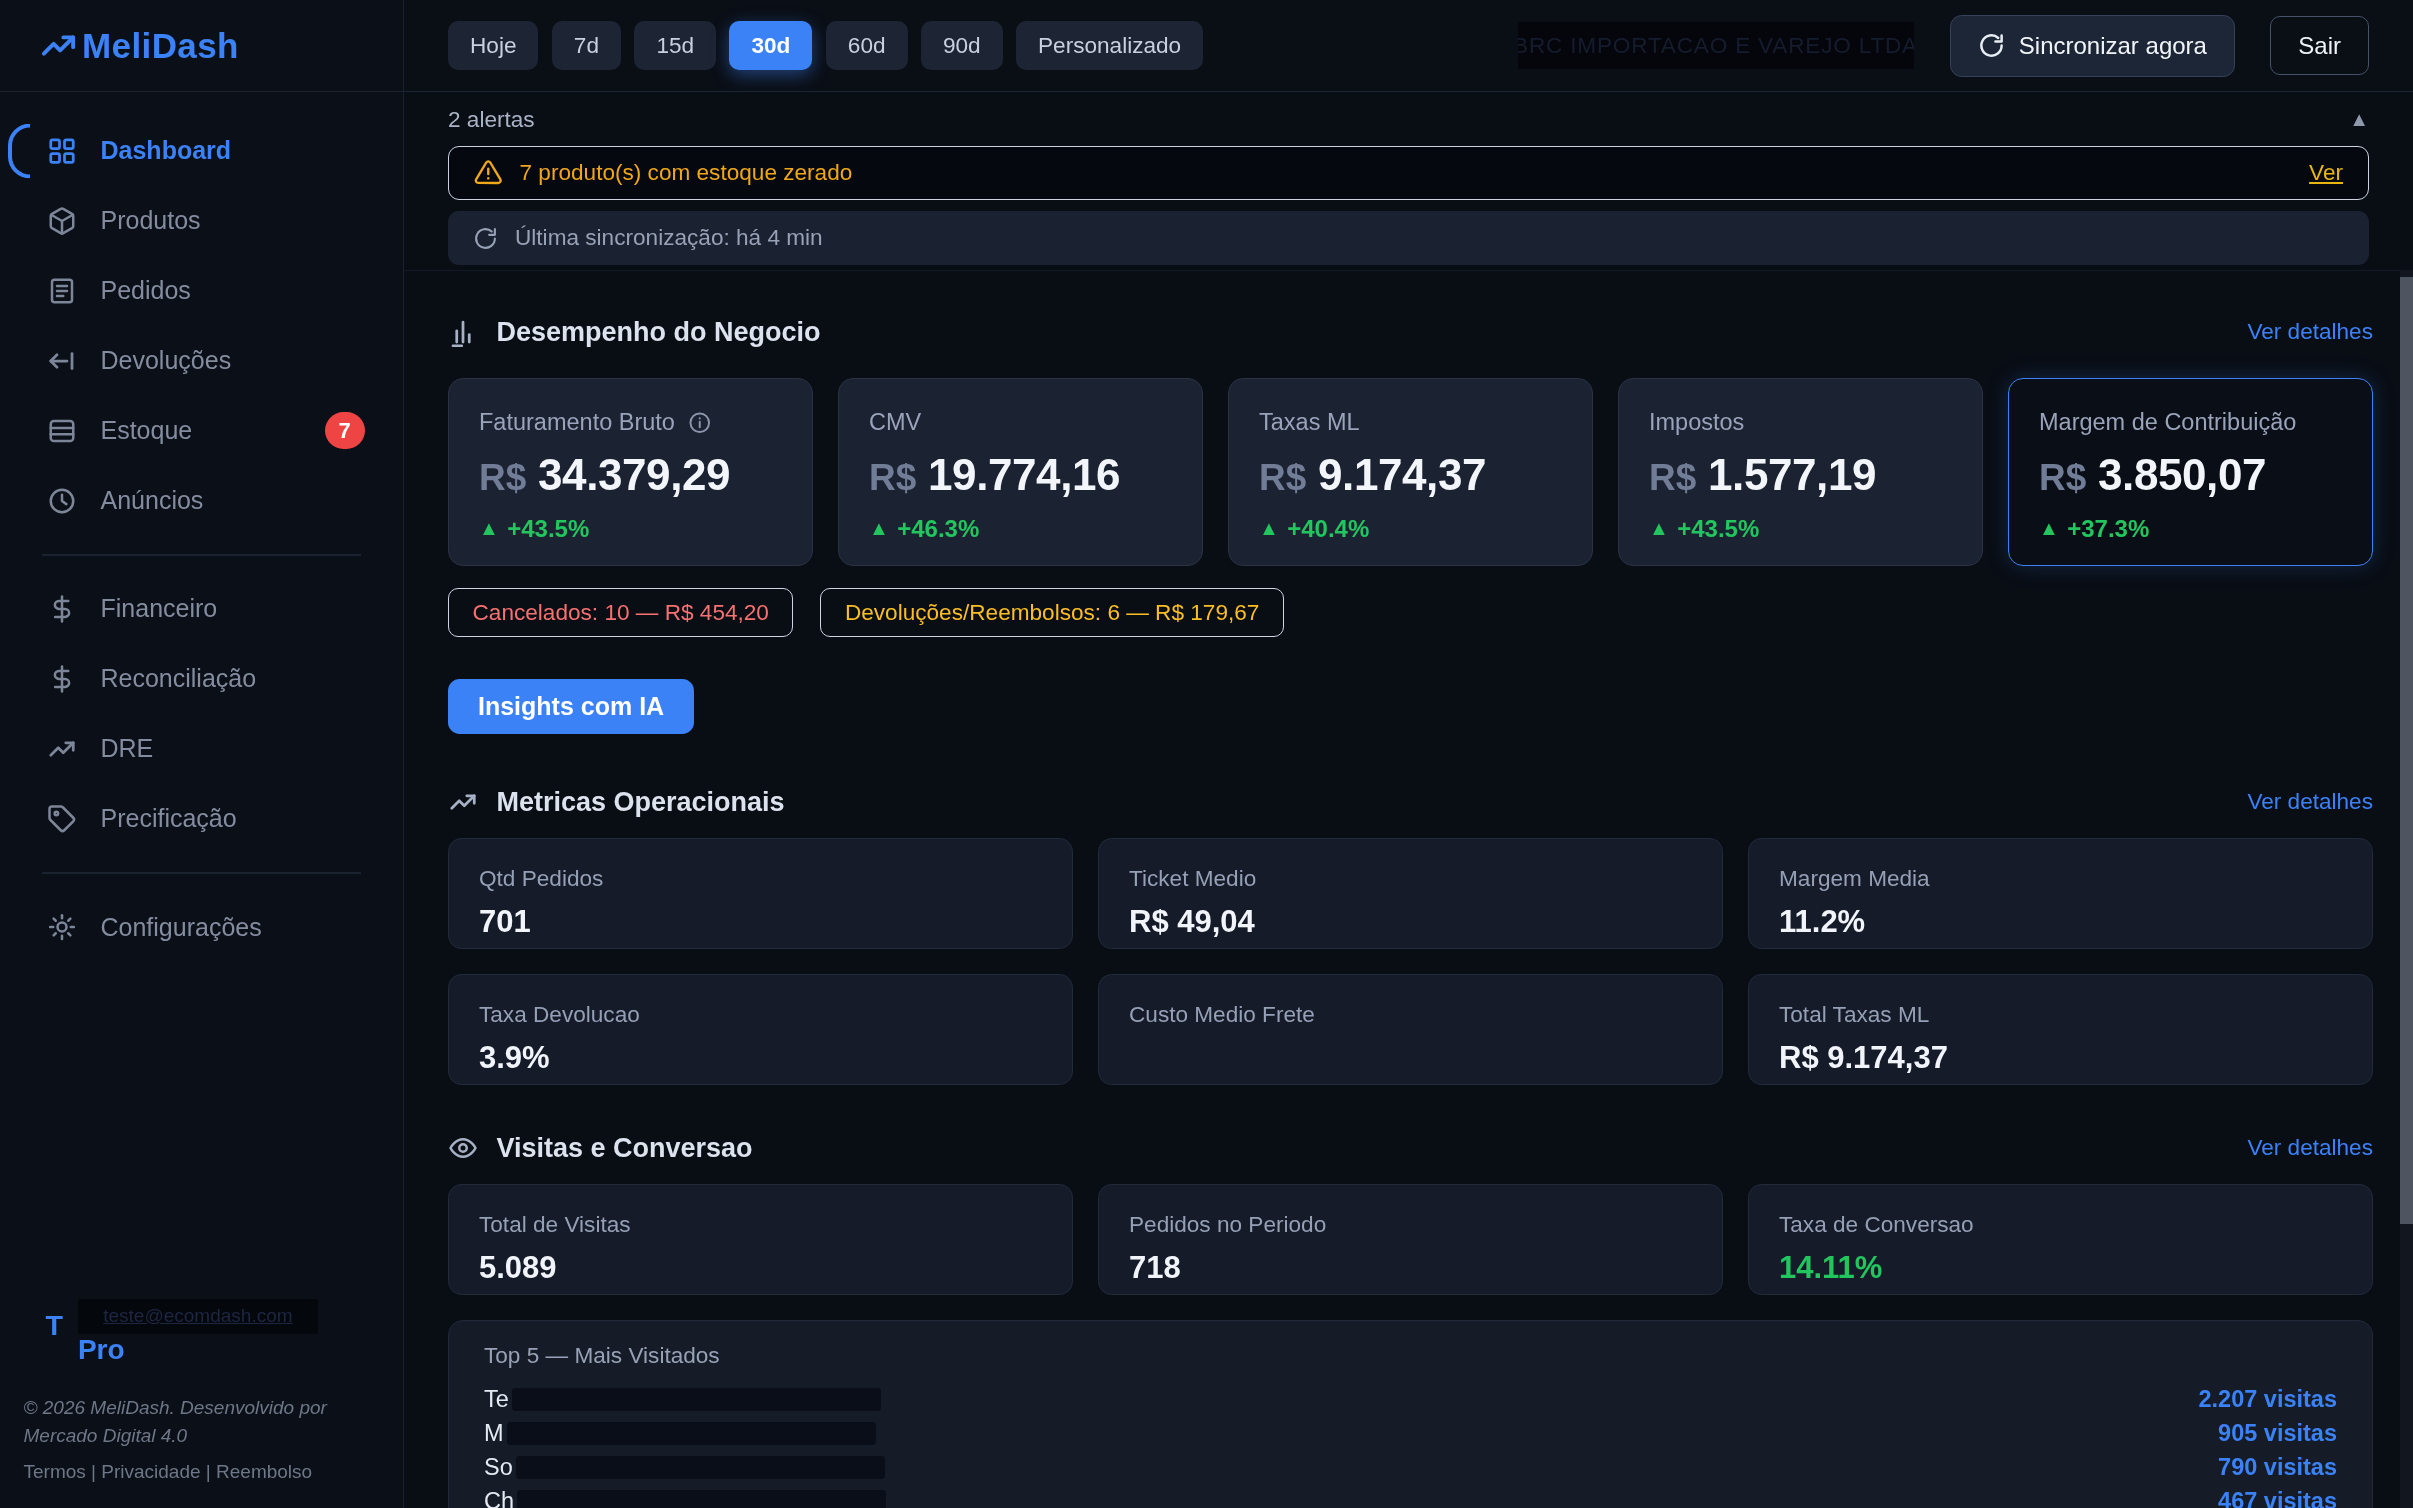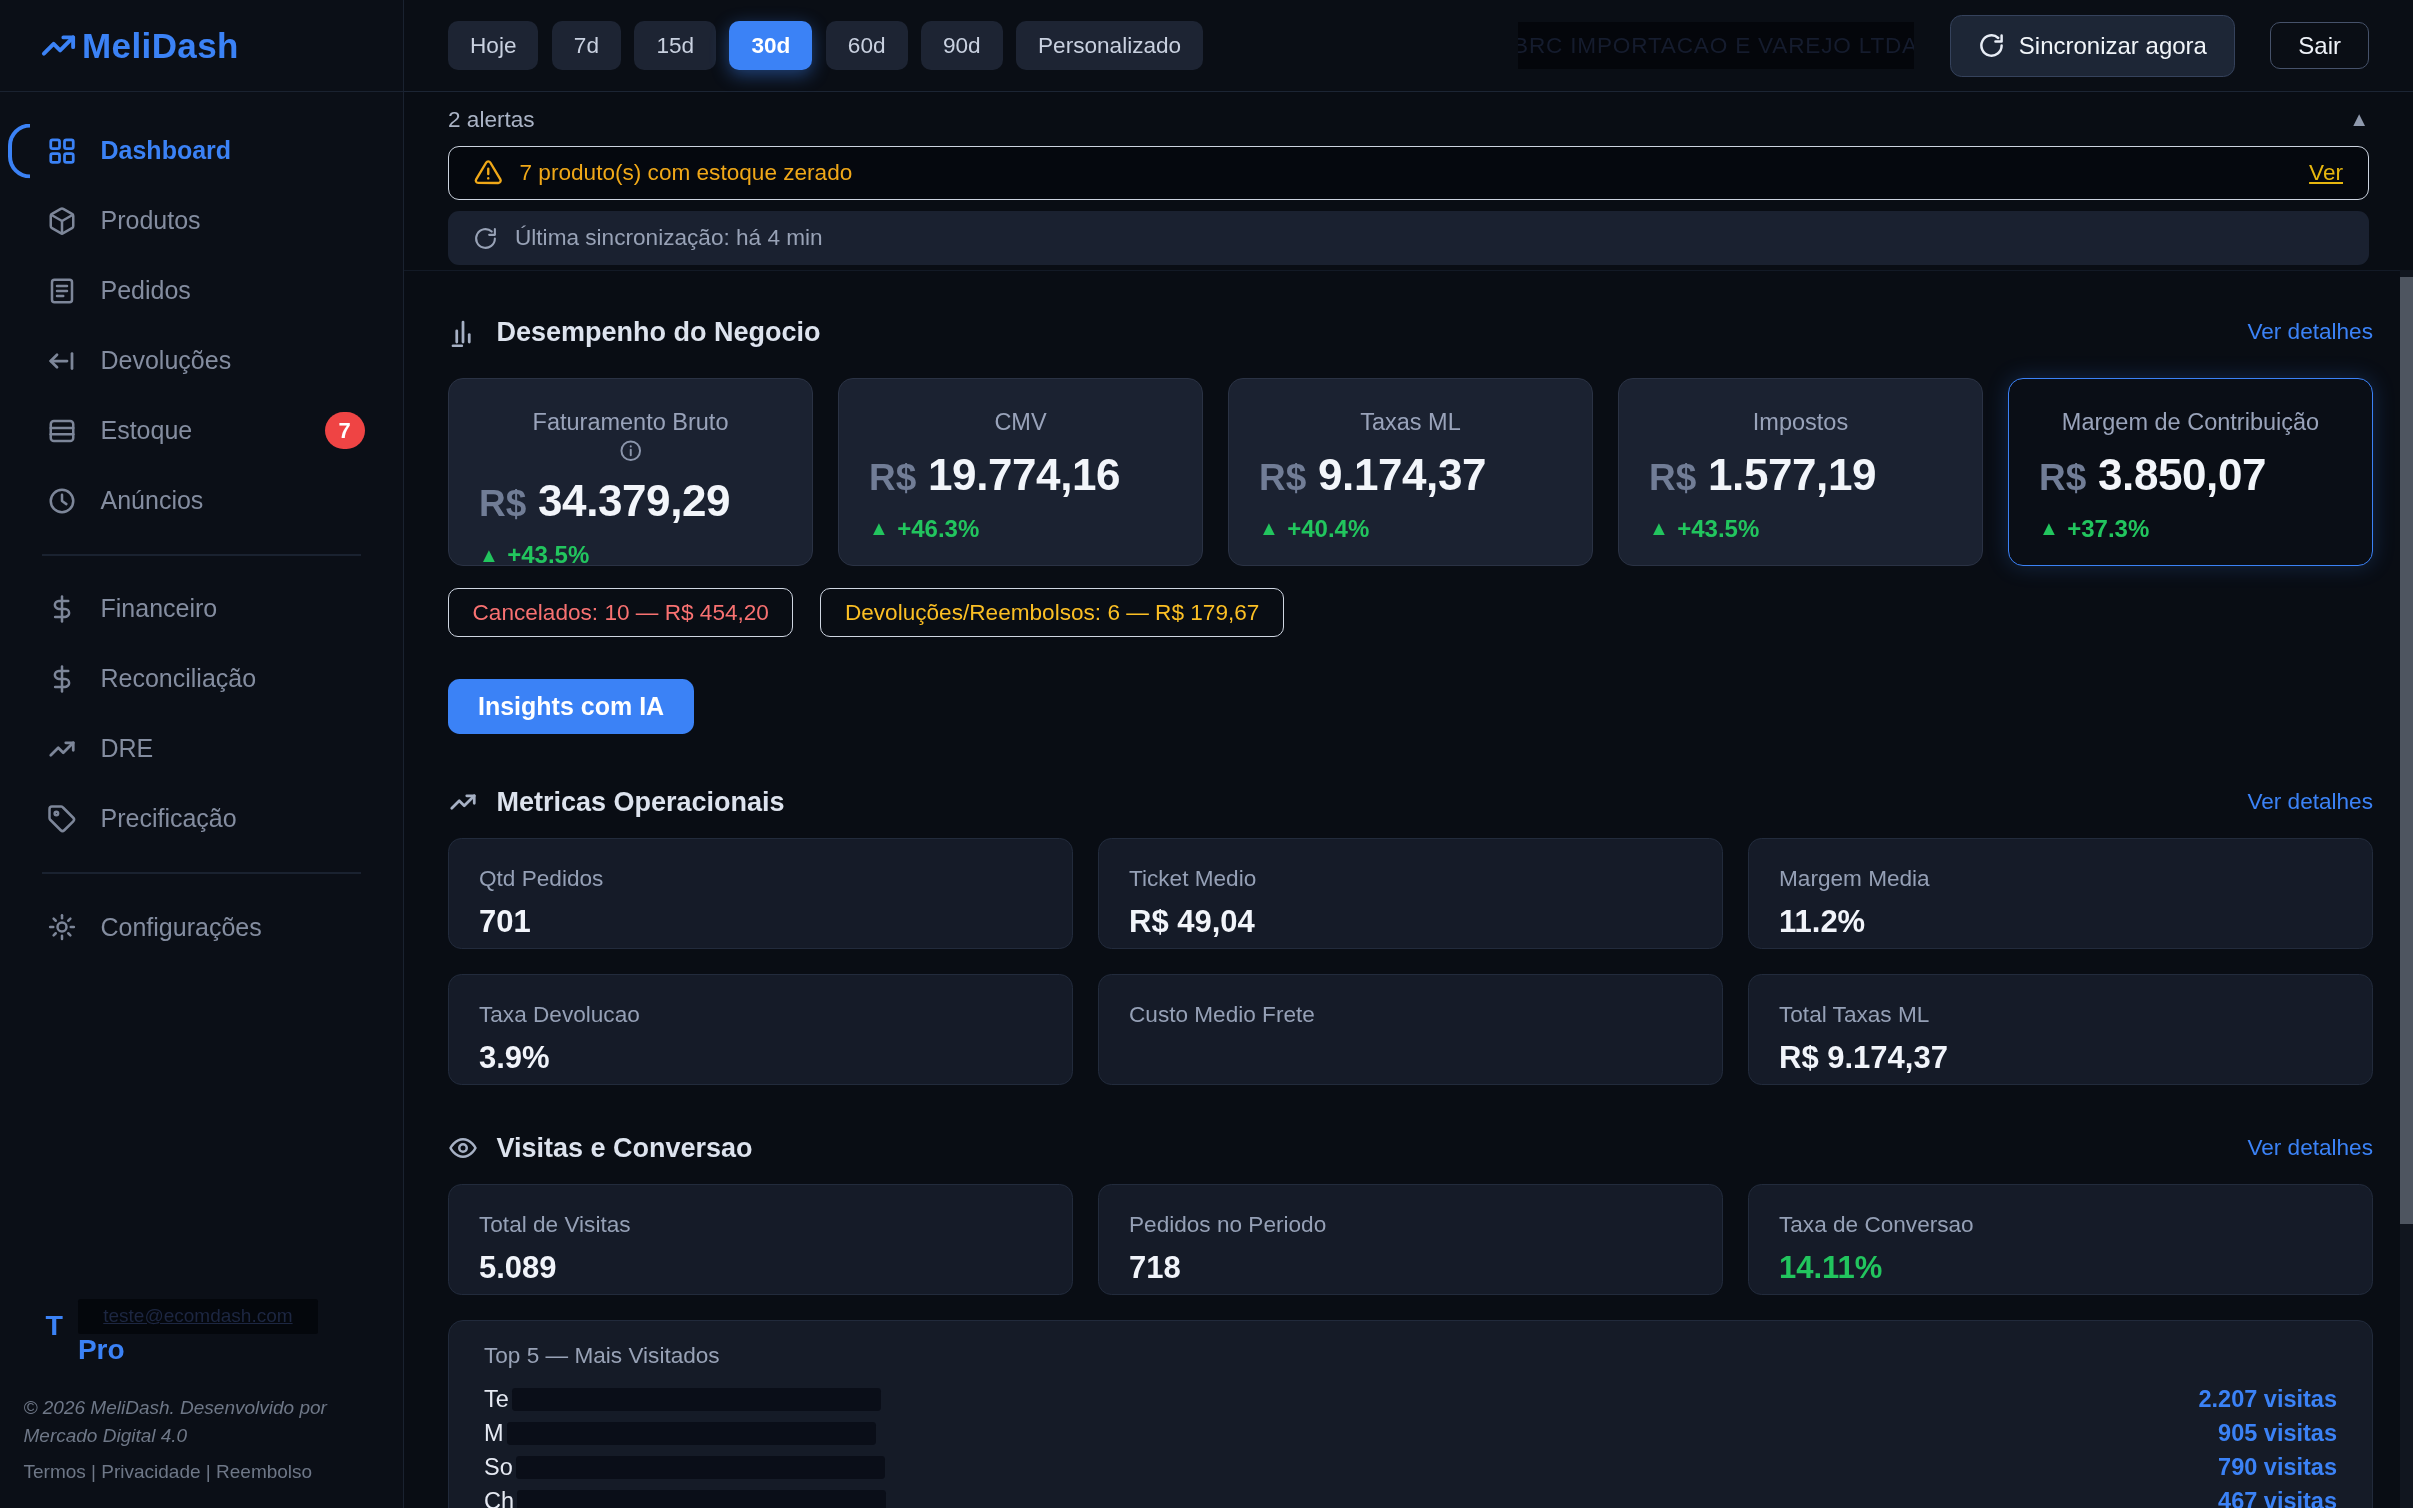--- a/index.html
+++ b/index.html
@@ -87,21 +87,21 @@
     overflow:hidden; white-space:nowrap;
   }
   .sync-btn {
     height:62px; padding:0 27px; border-radius:11.7px;
     background:#1d2636; border:1.7px solid #35425c; color:#f1f5f9;
     font-size:24px; display:flex; align-items:center; gap:13.4px;
     cursor:pointer; font-family:inherit; margin-left:23.5px;
   }
   .sync-btn .bicon { width:27px; height:27px; color:#e7ecf5; }
   .logout-btn {
-    height:47px; padding:7px 27px; border-radius:10px; margin-left:22px;
+    height:59px; padding:7px 27px; border-radius:10px; margin-left:22px;
     background:transparent; border:1.7px solid #46526a; color:#eef2f8;
     font-size:24px; display:flex; align-items:center; cursor:pointer;
     font-family:inherit;
   }
 
   
   .alerts-block { padding:13.4px 44px 5px; border-bottom:1.7px solid #131a26; background:#090d14; }
   .alerts-head { display:flex; align-items:center; justify-content:space-between; height:28.5px; }
   .alerts-count { color:#aab3c5; font-size:22.6px; }
   .collapse-tri { color:#8f99ad; font-size:20px; cursor:pointer; }
@@ -126,21 +126,21 @@
 
   .kpi-grid { display:grid; grid-template-columns:repeat(5,1fr); gap:25px; margin-top:30px; }
   .kpi-card {
     background:#1b2231; border:1.7px solid #2a3244; border-radius:15px;
     padding:30px 30px 28.5px; height:188px;
   }
   .kpi-card.highlight {
     background:#0a0e16; border:1.7px solid #3b82f6;
     box-shadow:0 0 22px rgba(59,130,246,.22);
   }
-  .kpi-label-row { display:flex; align-items:center; gap:3px; color:#99a3ba; font-size:23.5px;flex-direction:column; }
+  .kpi-label-row { display:flex; align-items:center; gap:13px; color:#99a3ba; font-size:23.5px; }
   .info-icon { width:23.5px; height:23.5px; color:#8b95ab; cursor:pointer; }
   .kpi-value { margin-top:13.4px; display:flex; align-items:baseline; gap:11.7px; }
   .kpi-currency { color:#717d96; font-size:37px; font-weight:bold; }
   .kpi-number { color:#f2f5fa; font-size:44px; font-weight:bold; letter-spacing:-0.4px; }
   .kpi-delta { margin-top:15px; color:#22c55e; font-size:24px; font-weight:bold; display:flex; align-items:center; gap:8.4px; }
   .kpi-delta .tri { font-size:20px; }
 
   .chips-row { display:flex; gap:27px; margin-top:22px; }
   .chip {
     height:49px; padding:0 23.5px; border:1.7px solid #cfd6e2; border-radius:10px;

